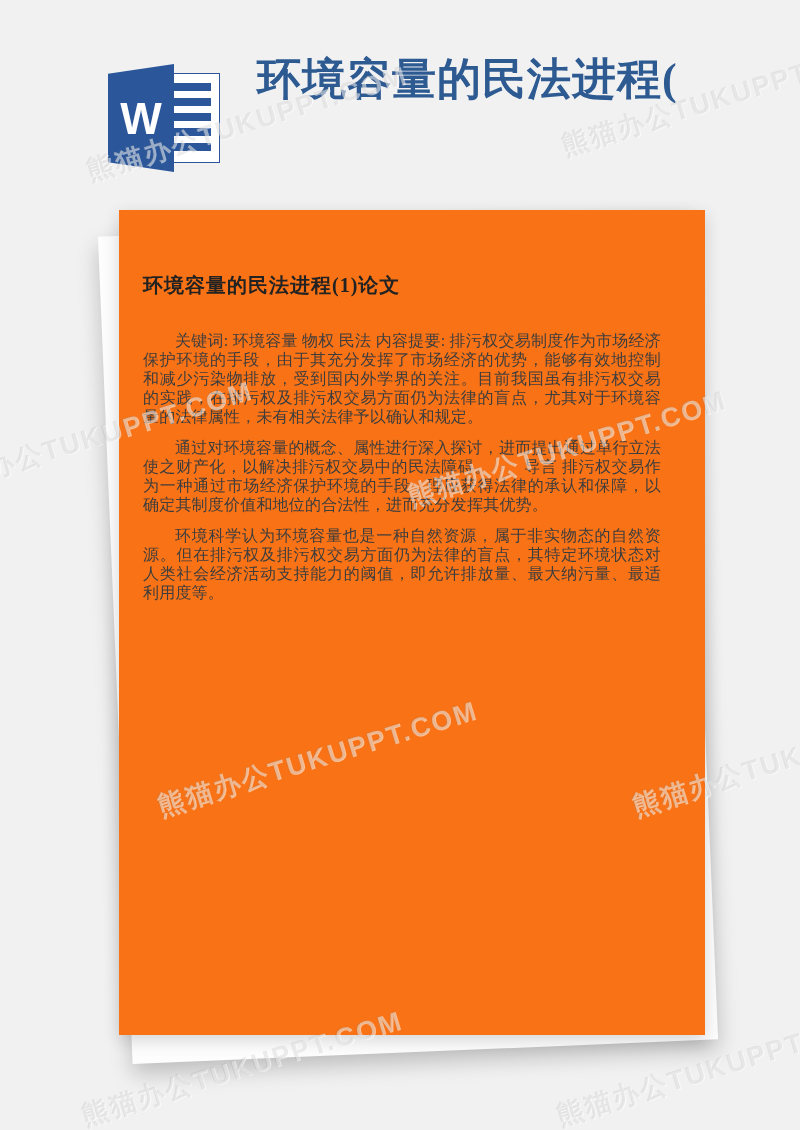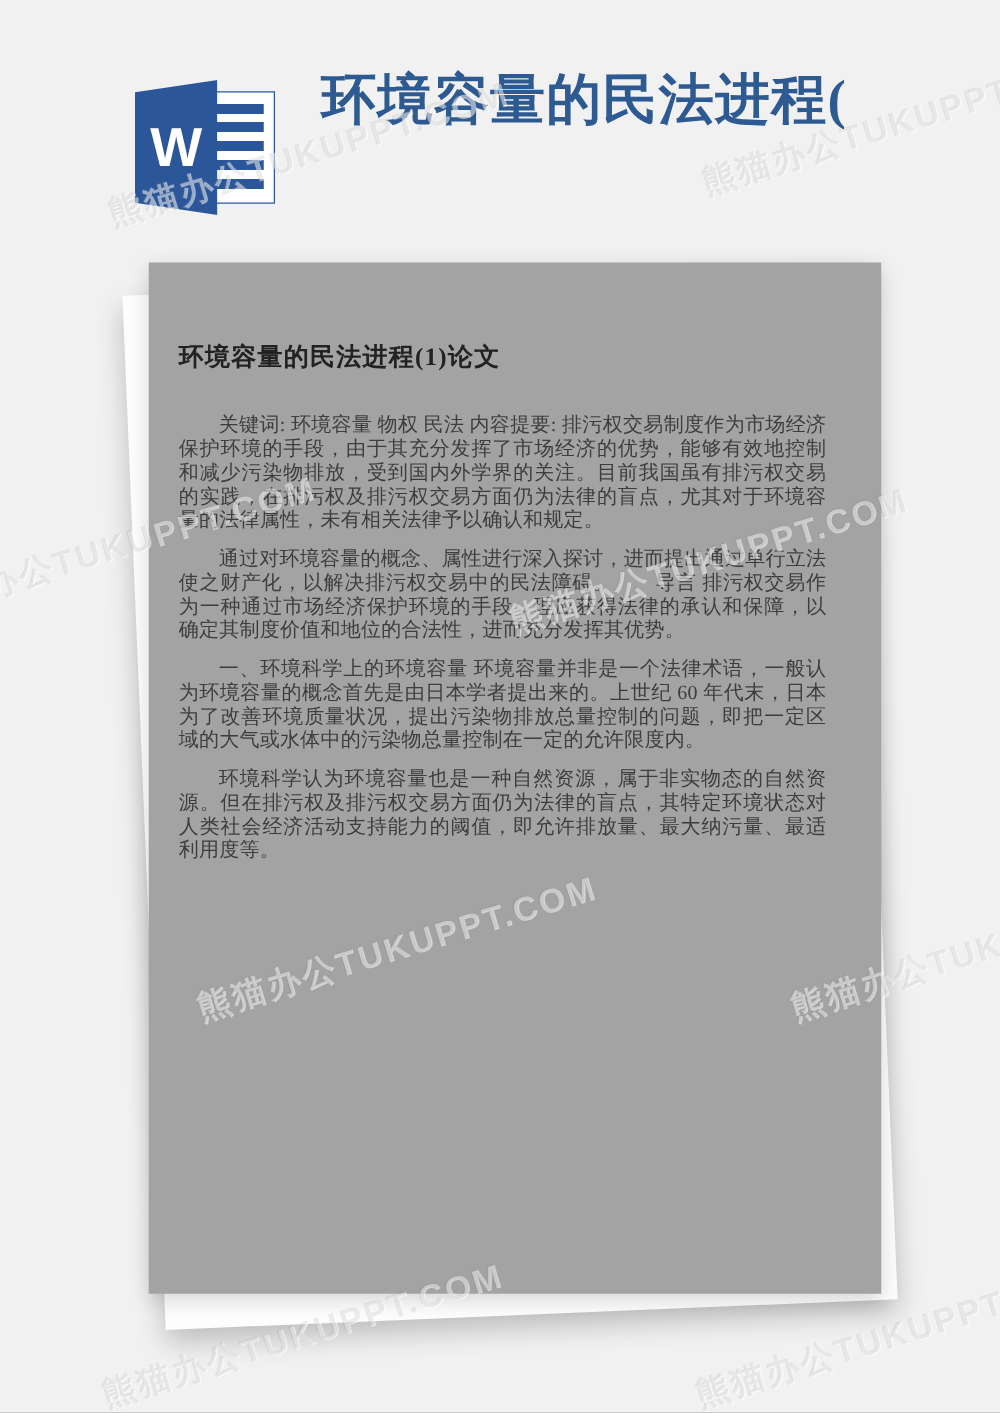--- a/index.html
+++ b/index.html
@@ -46,21 +46,21 @@
   
   .paper-behind {
     position:absolute; left:115px; top:224px; width:586px; height:828px;
     background:#fdfdfd;
     transform:rotate(-2.4deg);
     box-shadow:0 10px 22px rgba(0,0,0,0.22);
     z-index:1;
   }
   .paper {
     position:absolute; left:119px; top:210px; width:586px; height:825px;
-    background:#a3a3a3;
+    background:#f97316;
     box-shadow:0 5px 16px rgba(0,0,0,0.16);
     z-index:2;
   }
   .doc-content { padding:62px 44px 0 24px; }
   .doc-title {
     font-size:20px; font-weight:600; color:#222222;
     letter-spacing:1px; margin:0 0 32px 0;
   }
   .doc-body p {
     font-size:16px; line-height:19px; color:#3d3d3d;
@@ -99,21 +99,20 @@
   </h1>
 </div>
 
 <div class="paper-behind"></div>
 <div class="paper">
   <div class="doc-content">
     <h2 class="doc-title">环境容量的民法进程(1)论文</h2>
     <div class="doc-body">
         <p>关键词: 环境容量 物权 民法 内容提要: 排污权交易制度作为市场经济保护环境的手段，由于其充分发挥了市场经济的优势，能够有效地控制和减少污染物排放，受到国内外学界的关注。目前我国虽有排污权交易的实践，在排污权及排污权交易方面仍为法律的盲点，尤其对于环境容量的法律属性，未有相关法律予以确认和规定。</p>
         <p>通过对环境容量的概念、属性进行深入探讨，进而提出通过单行立法使之财产化，以解决排污权交易中的民法障碍。　　导言 排污权交易作为一种通过市场经济保护环境的手段，理应获得法律的承认和保障，以确定其制度价值和地位的合法性，进而充分发挥其优势。</p>
-        <p>一、环境科学上的环境容量 环境容量并非是一个法律术语，一般认为环境容量的概念首先是由日本学者提出来的。上世纪 60 年代末，日本为了改善环境质量状况，提出污染物排放总量控制的问题，即把一定区域的大气或水体中的污染物总量控制在一定的允许限度内。</p>
         <p>环境科学认为环境容量也是一种自然资源，属于非实物态的自然资源。但在排污权及排污权交易方面仍为法律的盲点，其特定环境状态对人类社会经济活动支持能力的阈值，即允许排放量、最大纳污量、最适利用度等。</p>
       </div>
   </div>
 </div>
 
 <div class="watermark-layer">
     <span style="left: 80px; top: 105px;">熊猫办公TUKUPPT.COM</span>
     <span style="left: 555px; top: 80px;">熊猫办公TUKUPPT.COM</span>
     <span style="left: -75px; top: 420px;">熊猫办公TUKUPPT.COM</span>
     <span style="left: 400px; top: 430px;">熊猫办公TUKUPPT.COM</span>

